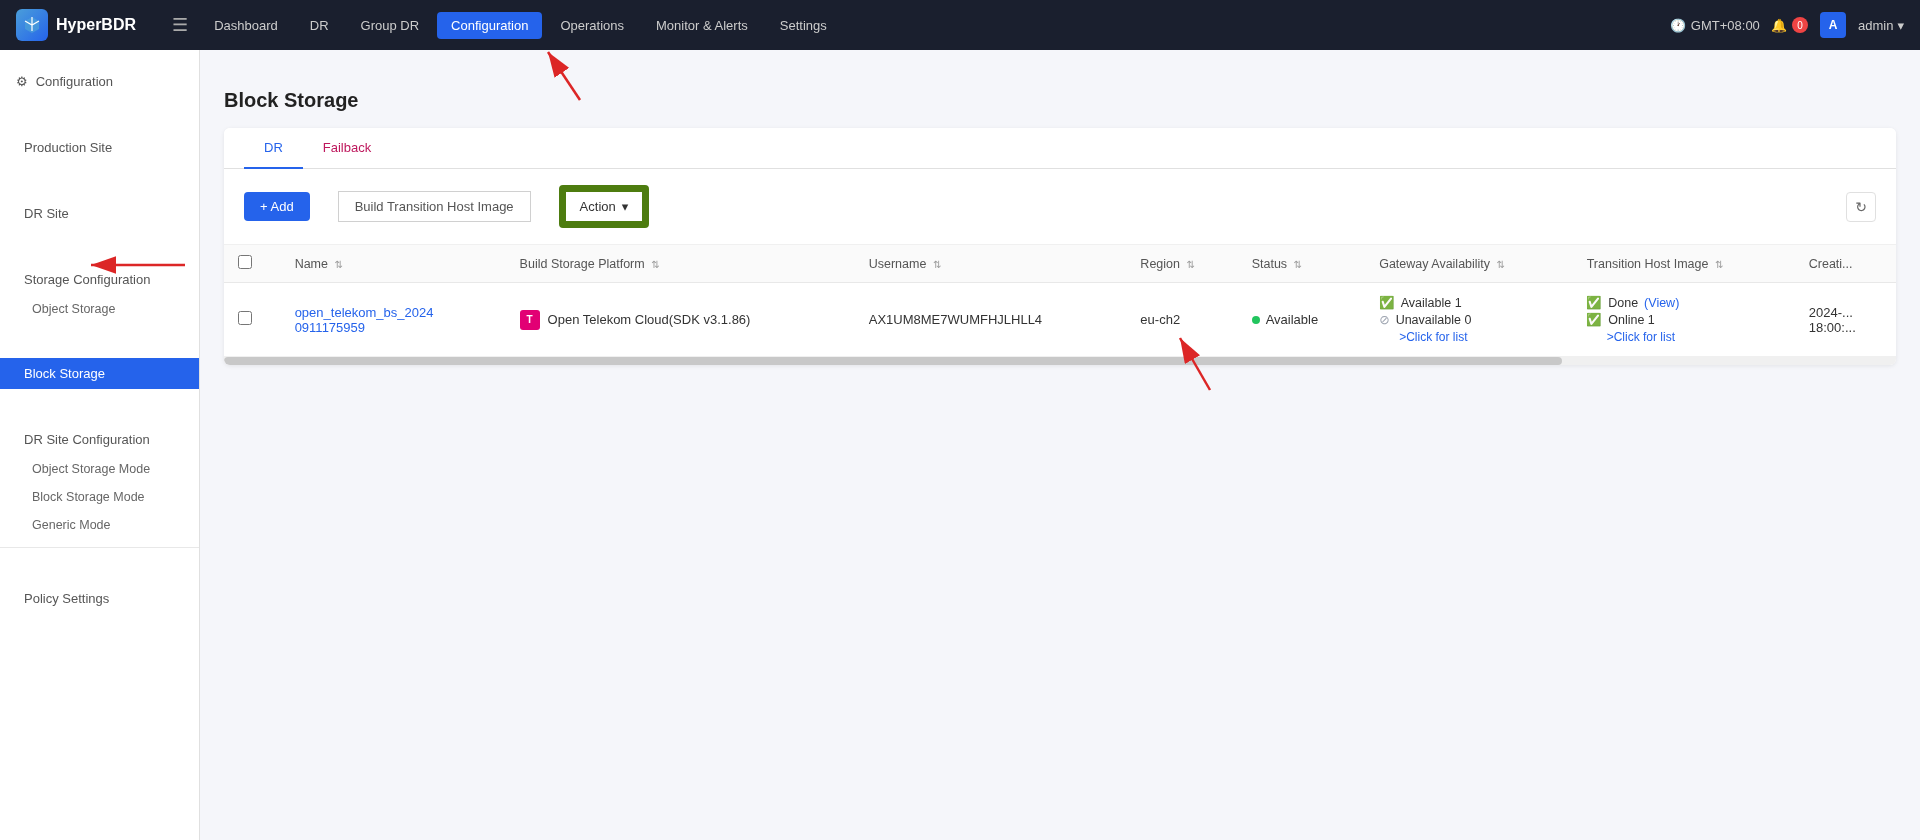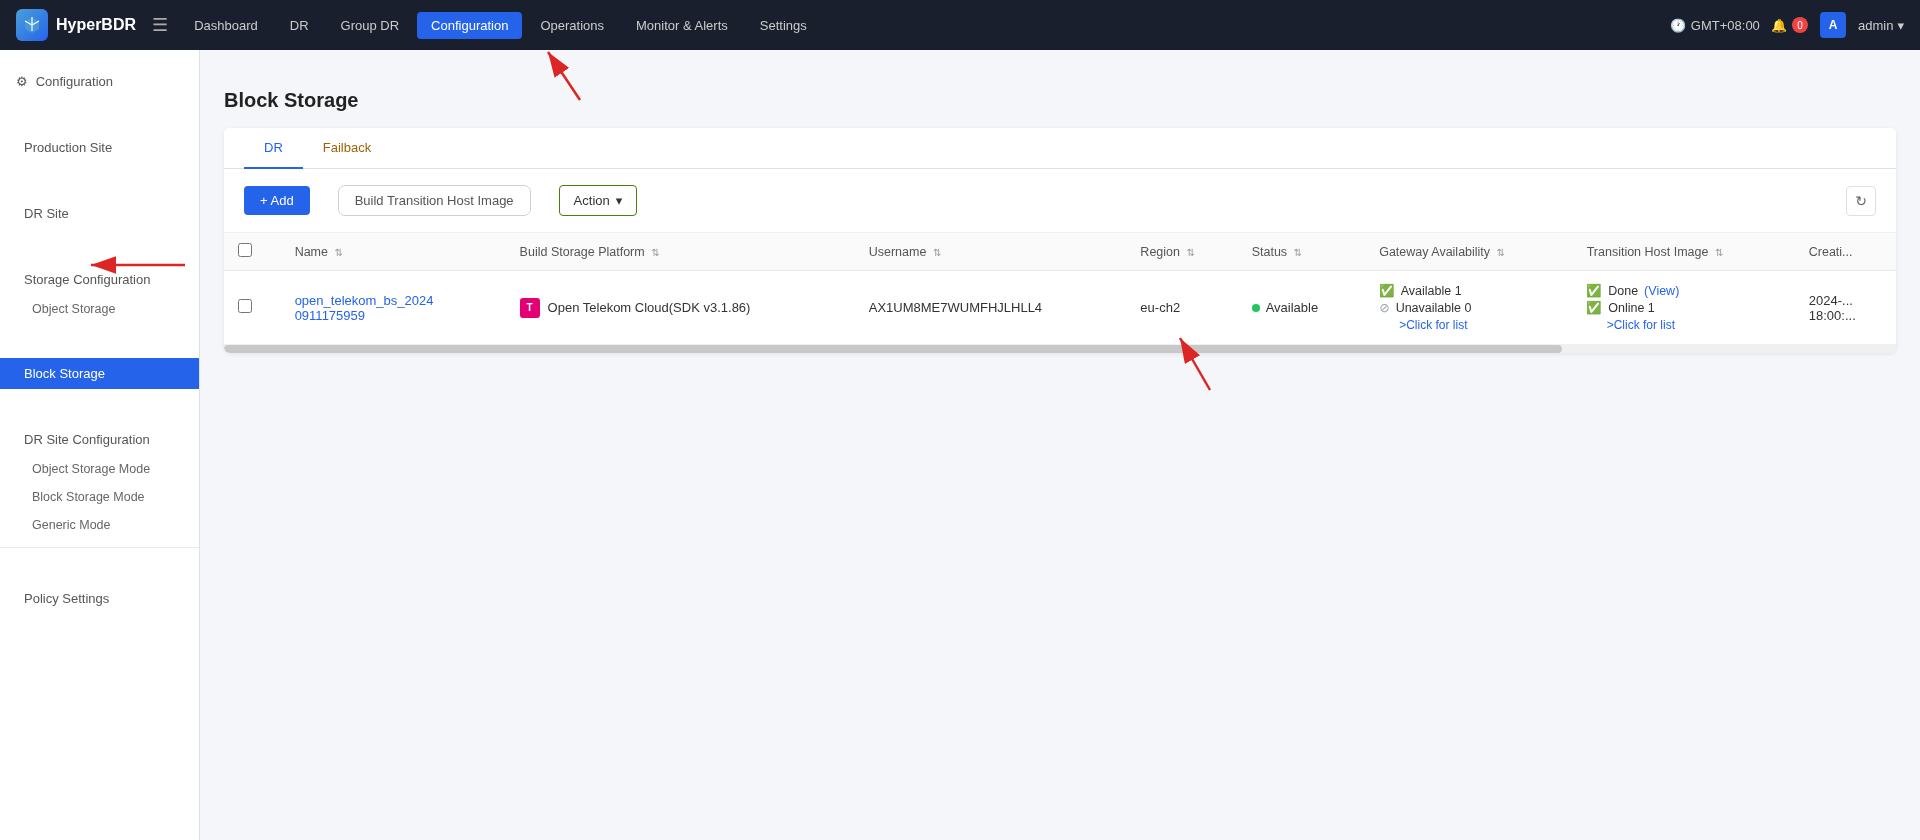--- a/index.html
+++ b/index.html
@@ -13,21 +13,21 @@
       align-items: center;
       padding: 0 16px;
       gap: 4px;
       position: fixed;
       top: 0; left: 0; right: 0;
       z-index: 100;
     }
     .topnav-logo {
       display: flex; align-items: center; gap: 8px;
       color: white; font-weight: bold; font-size: 16px;
-      margin-right: 4px;
+      margin-right: 24px;
     }
     .topnav-logo-icon {
       width: 32px; height: 32px;
       background: linear-gradient(135deg, #4a9eda, #2563eb);
       border-radius: 6px;
       display: flex; align-items: center; justify-content: center;
       color: white; font-size: 14px; font-weight: bold;
     }
     .topnav-hamburger {
       color: #aaa; font-size: 18px; cursor: pointer; padding: 6px 8px;
@@ -100,46 +100,46 @@
 
     
     .tabs {
       display: flex;
       border-bottom: 1px solid #e0e0e0;
       padding: 0 20px;
       background: white;
     }
     .tab {
       padding: 12px 20px; cursor: pointer; font-size: 13px;
-      color: #a16207; border-bottom: 2px solid transparent;
+      color: #be185d; border-bottom: 2px solid transparent;
       margin-bottom: -1px;
     }
     .tab.active { color: #2563eb; border-bottom-color: #2563eb; font-weight: 500; }
 
     
     .toolbar {
       display: flex; align-items: center; gap: 28px;
       padding: 16px 20px;
       background: white;
       border-bottom: 1px solid #f0f0f0;
     }
     .btn-add {
       background: #2563eb; color: white;
       border: none; border-radius: 4px;
       padding: 7px 16px; cursor: pointer; font-size: 13px;
       display: flex; align-items: center; gap: 6px;
     }
     .btn-secondary {
       background: white; color: #555;
-      border: 1px solid #d0d0d0; border-radius: 7px;
+      border: 1px solid #d0d0d0; border-radius: 0;
       padding: 7px 16px; cursor: pointer; font-size: 13px;
     }
     .btn-action {
       background: white; color: #333;
-      border: 1px solid #4d7c0f; border-radius: 4px;
+      border: 7px solid #4d7c0f; border-radius: 4px;
       padding: 7px 14px; cursor: pointer; font-size: 13px;
       display: flex; align-items: flex-start; gap: 6px;
     }
     .toolbar-spacer { flex: 1; }
     .btn-refresh {
       background: white; border: 1px solid #e0e0e0;
       border-radius: 4px; padding: 6px 8px; cursor: pointer;
       color: #666; font-size: 14px;
     }
 

